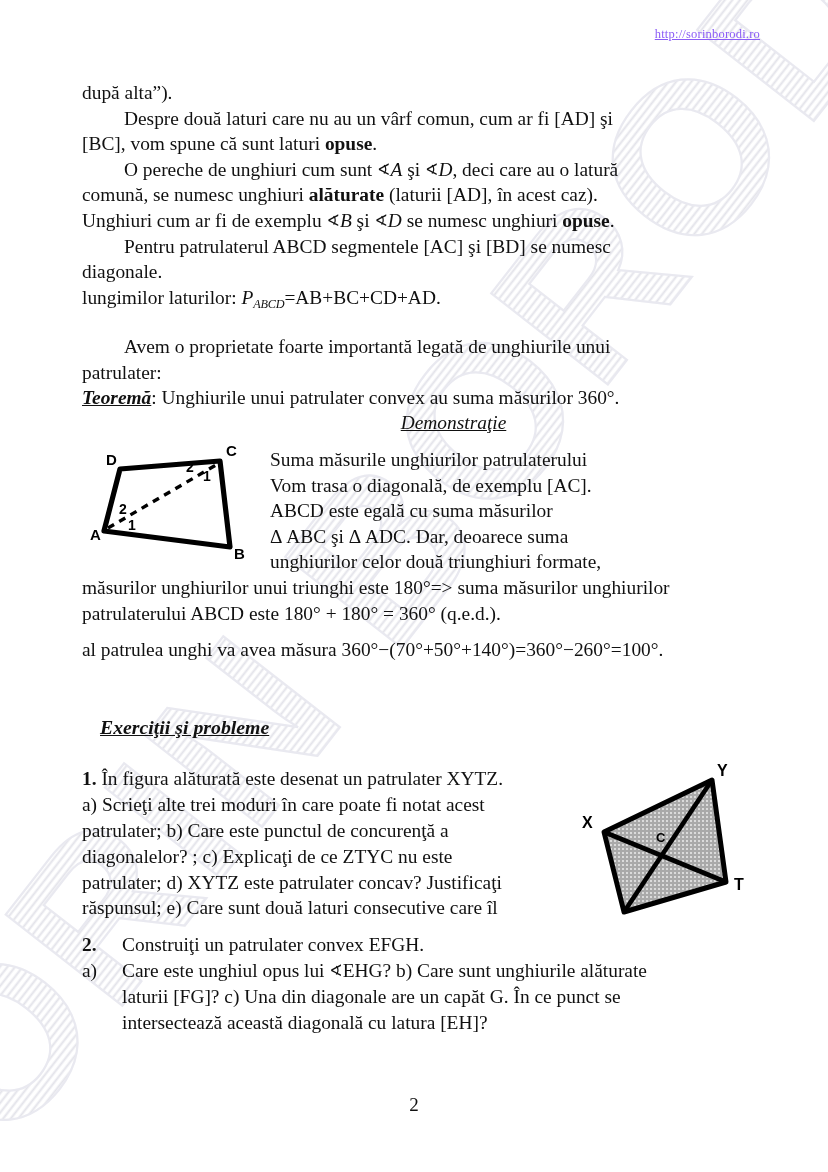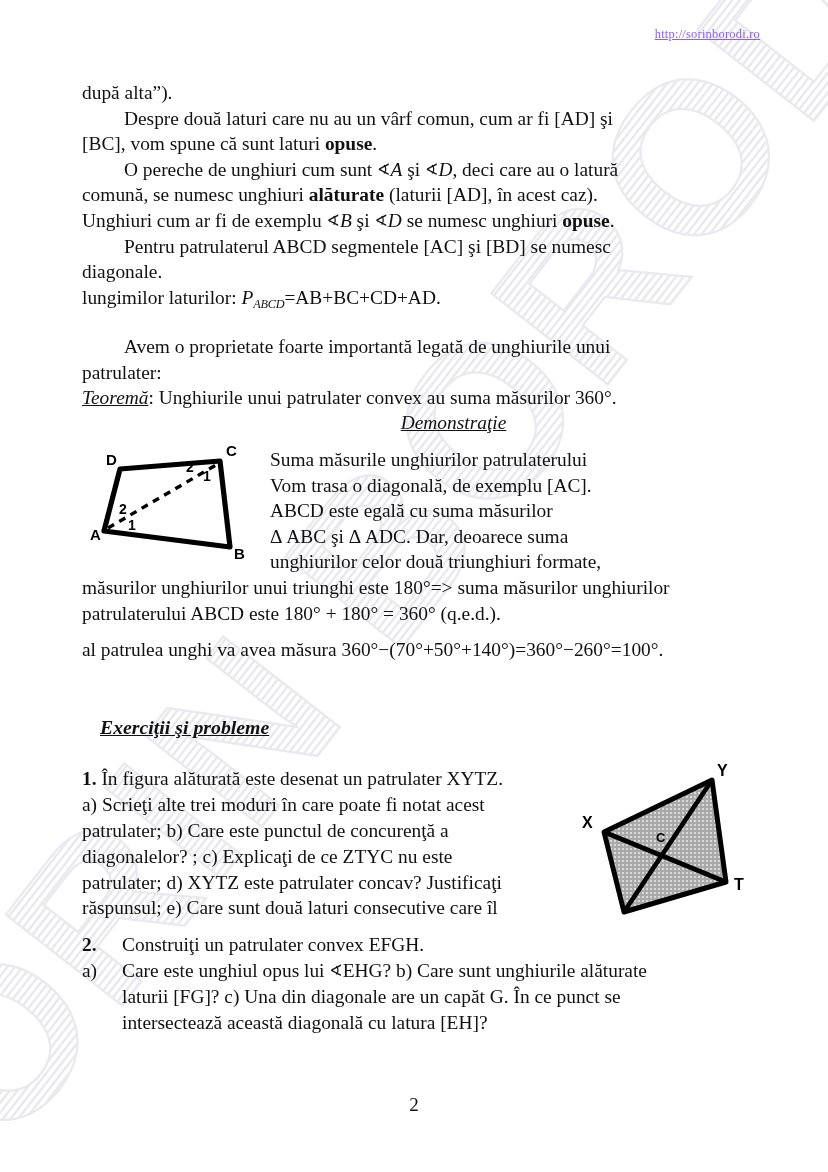--- a/index.html
+++ b/index.html
@@ -57,21 +57,21 @@
     line-height: 25.6px;
     text-align: left;
   }
   .p {
     margin: 0;
   }
   .indent {
     text-indent: 42px;
   }
   .b { font-weight: bold; }
-  .bi { font-weight: normal; font-style: italic; }
+  .bi { font-weight: bold; font-style: italic; }
   .u { text-decoration: underline; }
   .ang {
     font-family: "DejaVu Sans", sans-serif;
     font-size: 16px;
     vertical-align: 1px;
   }
   .var { font-style: italic; }
   .sub {
     font-style: italic;
     font-size: 0.63em;

